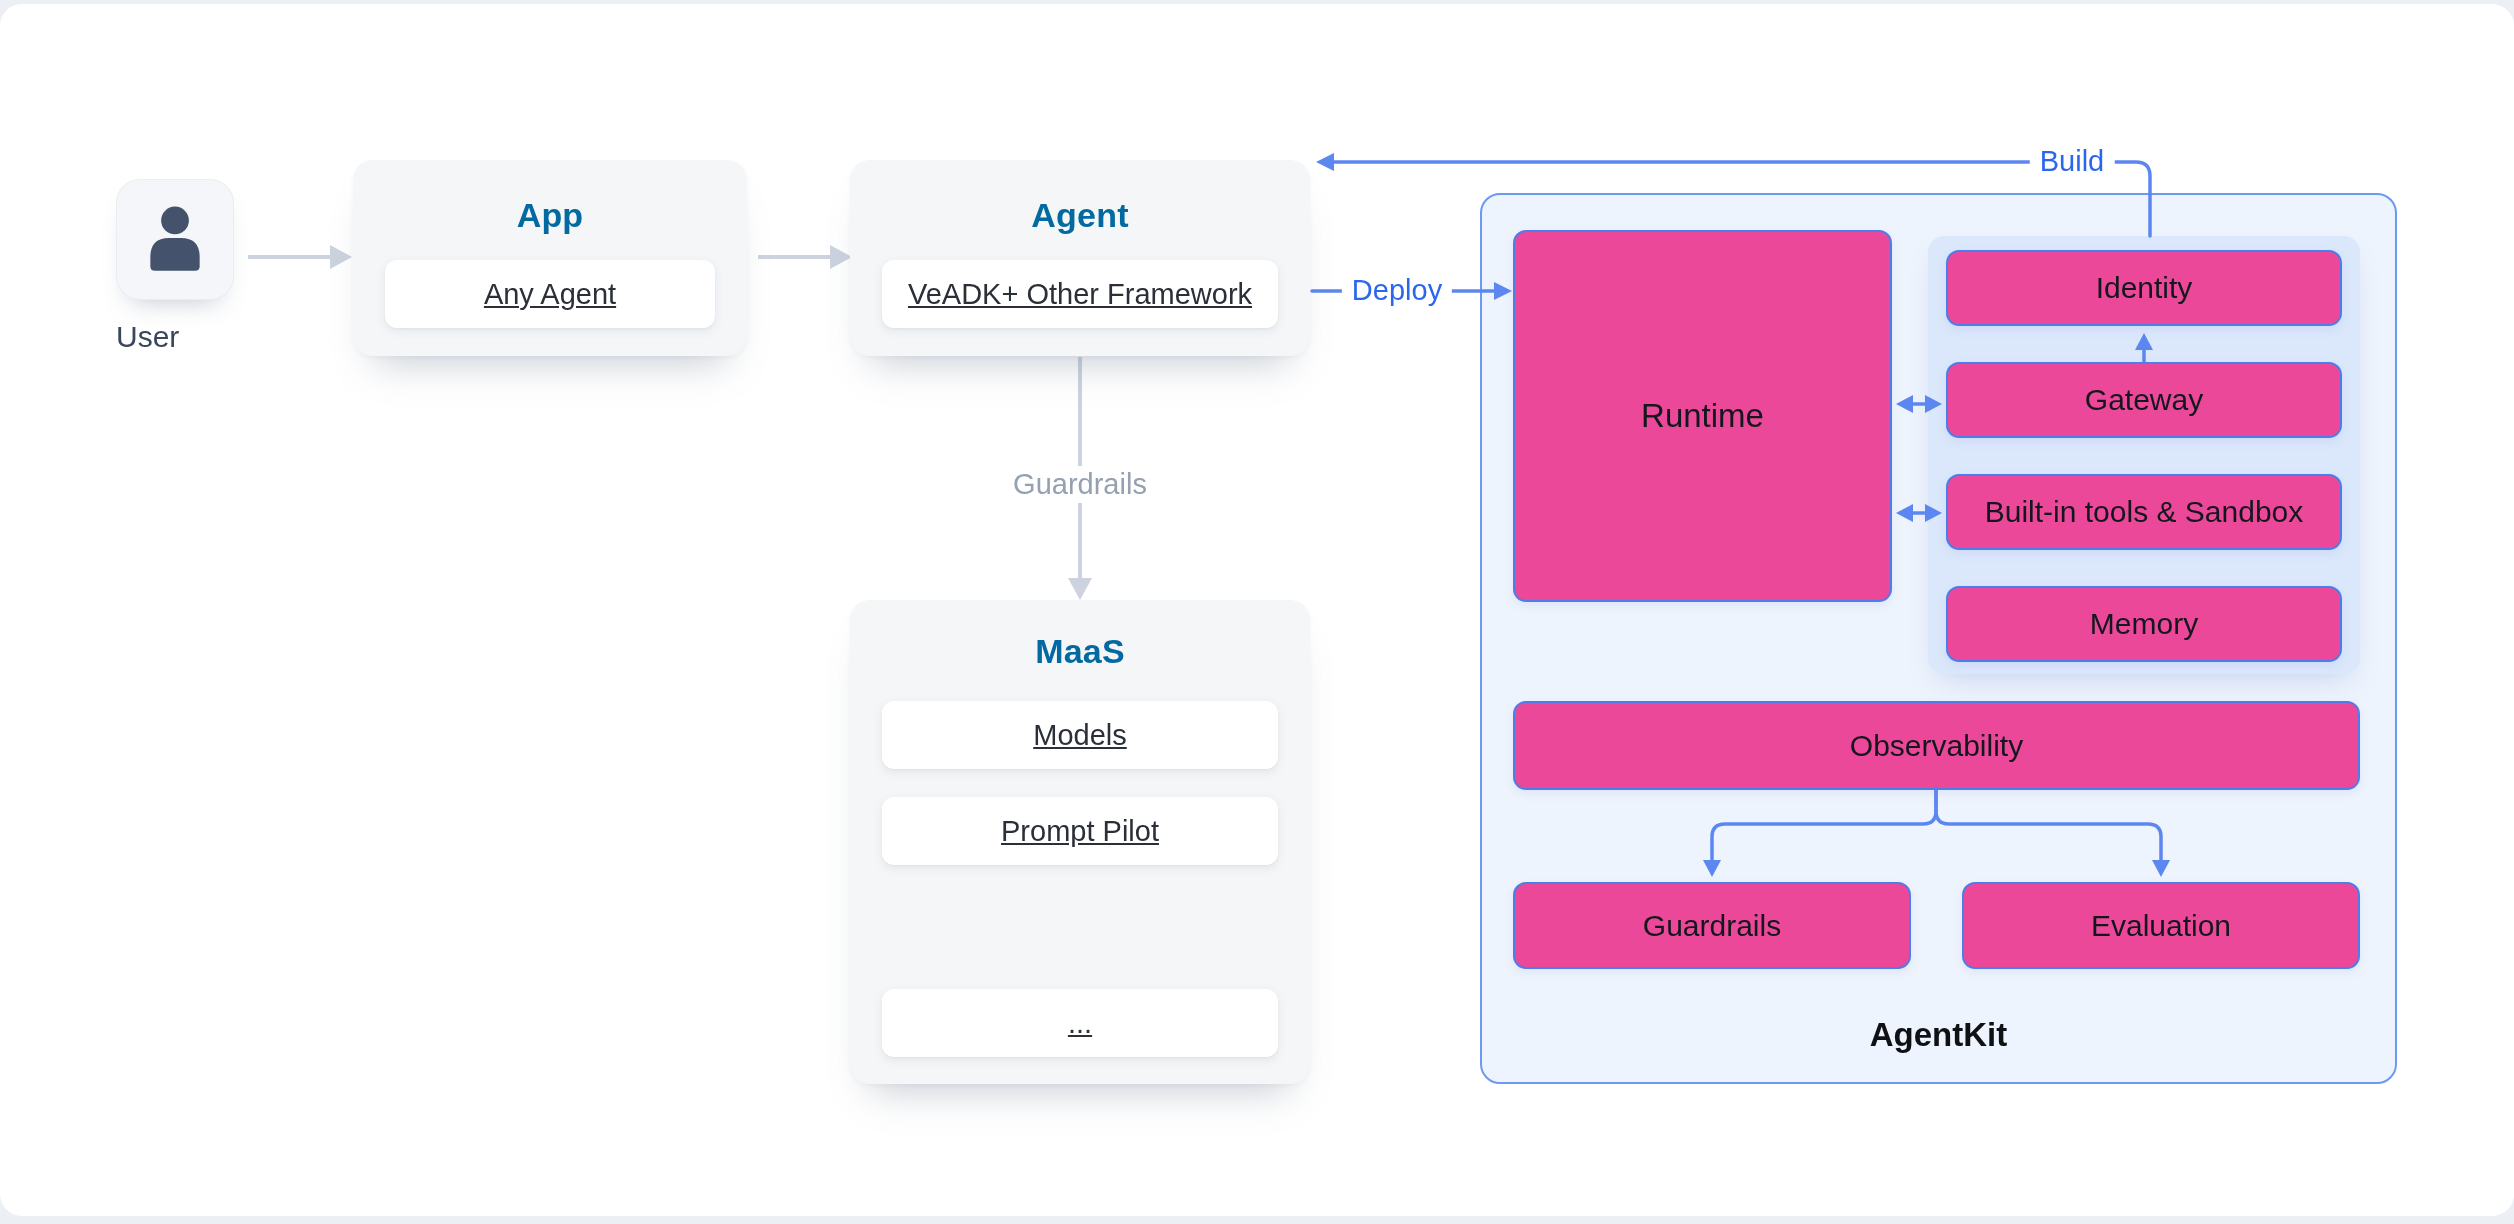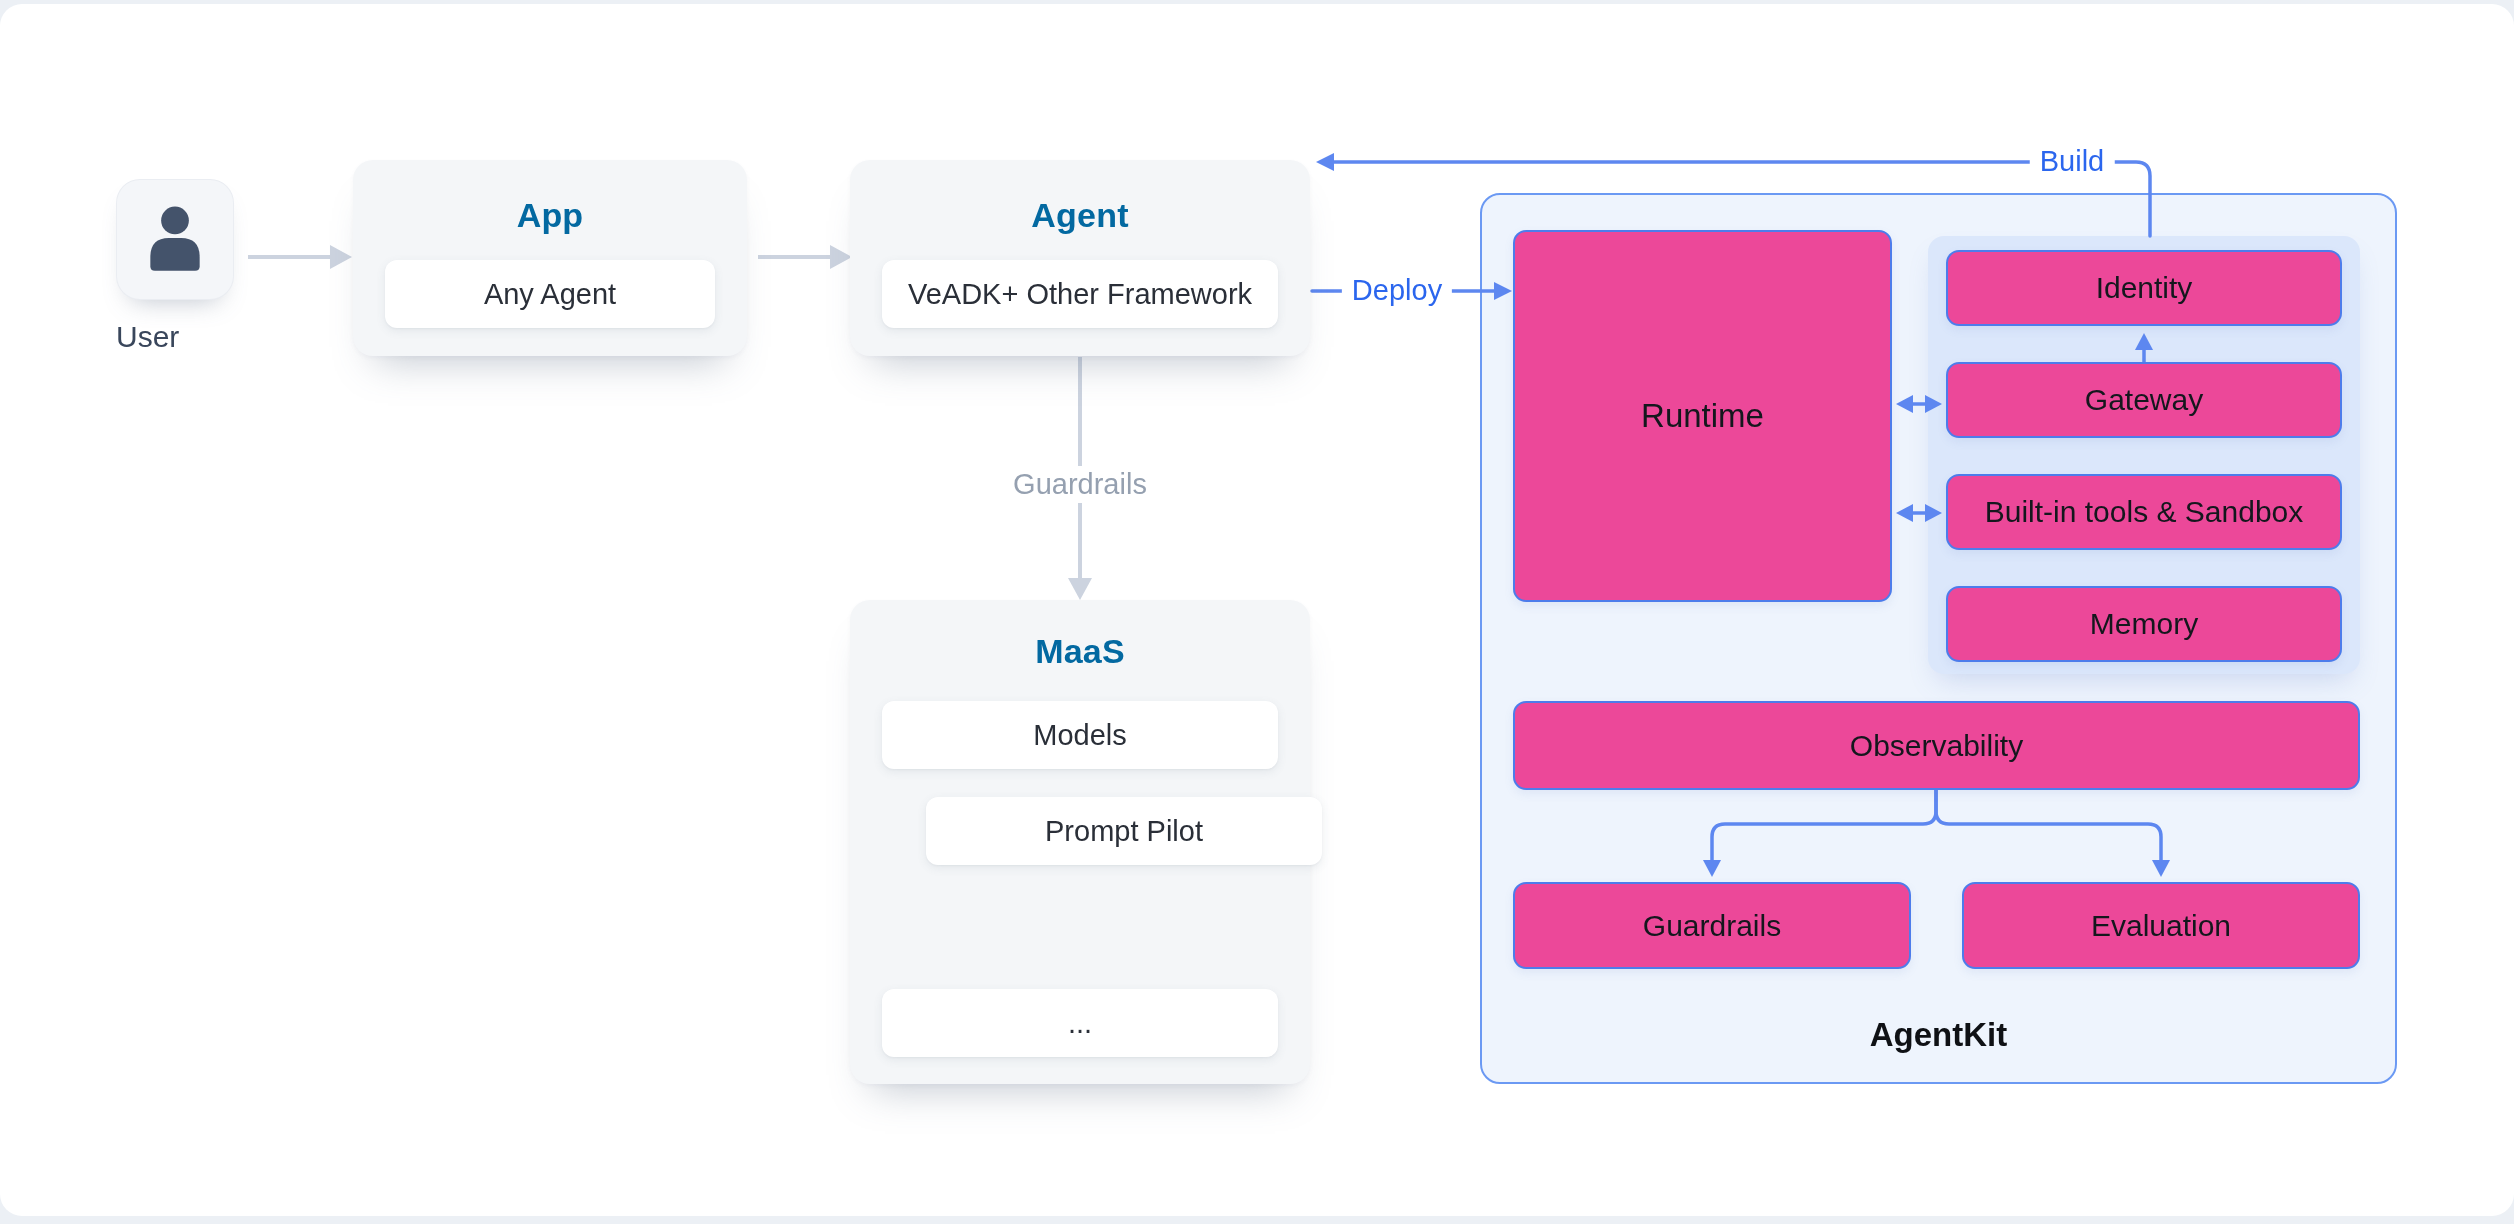--- a/index.html
+++ b/index.html
@@ -23,21 +23,21 @@
     box-shadow:0 26px 38px -22px rgba(90,104,130,0.38), 0 2px 4px rgba(90,104,130,0.05);
   }
   .gray-title{
     position:absolute;left:0;right:0;text-align:center;
     font-size:34px;font-weight:700;color:#0369a1;letter-spacing:.2px;
   }
   .pill{
     position:absolute;background:#ffffff;border-radius:12px;
     box-shadow:0 3px 10px rgba(80,95,120,0.10), 0 1px 2px rgba(80,95,120,0.06);
     display:flex;align-items:center;justify-content:center;
-    font-size:29px;color:#2a2f38;
+    font-size:29px;color:#2a2f38;text-decoration:underline;
   }
   
   .user-box{
     background:#f4f6f9;border-radius:24px;z-index:3;
     box-shadow:0 14px 26px -14px rgba(90,104,130,0.40), 0 0 0 1px rgba(120,132,155,0.07) inset;
     display:flex;align-items:center;justify-content:center;
   }
   .user-label{
     position:absolute;font-size:30px;color:#39465b;z-index:3;
   }
@@ -141,21 +141,21 @@
   </div>
 
   <div class="abs gray-box" style="left:850px;top:156px;width:460px;height:196px;">
     <div class="gray-title" style="top:36px;">Agent</div>
     <div class="pill" style="left:32px;top:100px;width:396px;height:68px;">VeADK+ Other Framework</div>
   </div>
 
   <div class="abs gray-box" style="left:850px;top:596px;width:460px;height:484px;">
     <div class="gray-title" style="top:32px;">MaaS</div>
     <div class="pill" style="left:32px;top:101px;width:396px;height:68px;">Models</div>
-    <div class="pill" style="left:32px;top:197px;width:396px;height:68px;margin-left:44px;">Prompt Pilot</div>
+    <div class="pill" style="left:32px;top:197px;width:396px;height:68px;">Prompt Pilot</div>
     <div class="pill" style="left:32px;top:389px;width:396px;height:68px;">...</div>
   </div>
 
   <div class="abs blue-box" style="left:1513px;top:226px;width:379px;height:372px;font-size:33px;">Runtime</div>
 
   <div class="abs blue-box" style="left:1946px;top:246px;width:396px;height:76px;">Identity</div>
   <div class="abs blue-box" style="left:1946px;top:358px;width:396px;height:76px;">Gateway</div>
   <div class="abs blue-box" style="left:1946px;top:470px;width:396px;height:76px;">Built-in tools &amp; Sandbox</div>
   <div class="abs blue-box" style="left:1946px;top:582px;width:396px;height:76px;">Memory</div>
 

